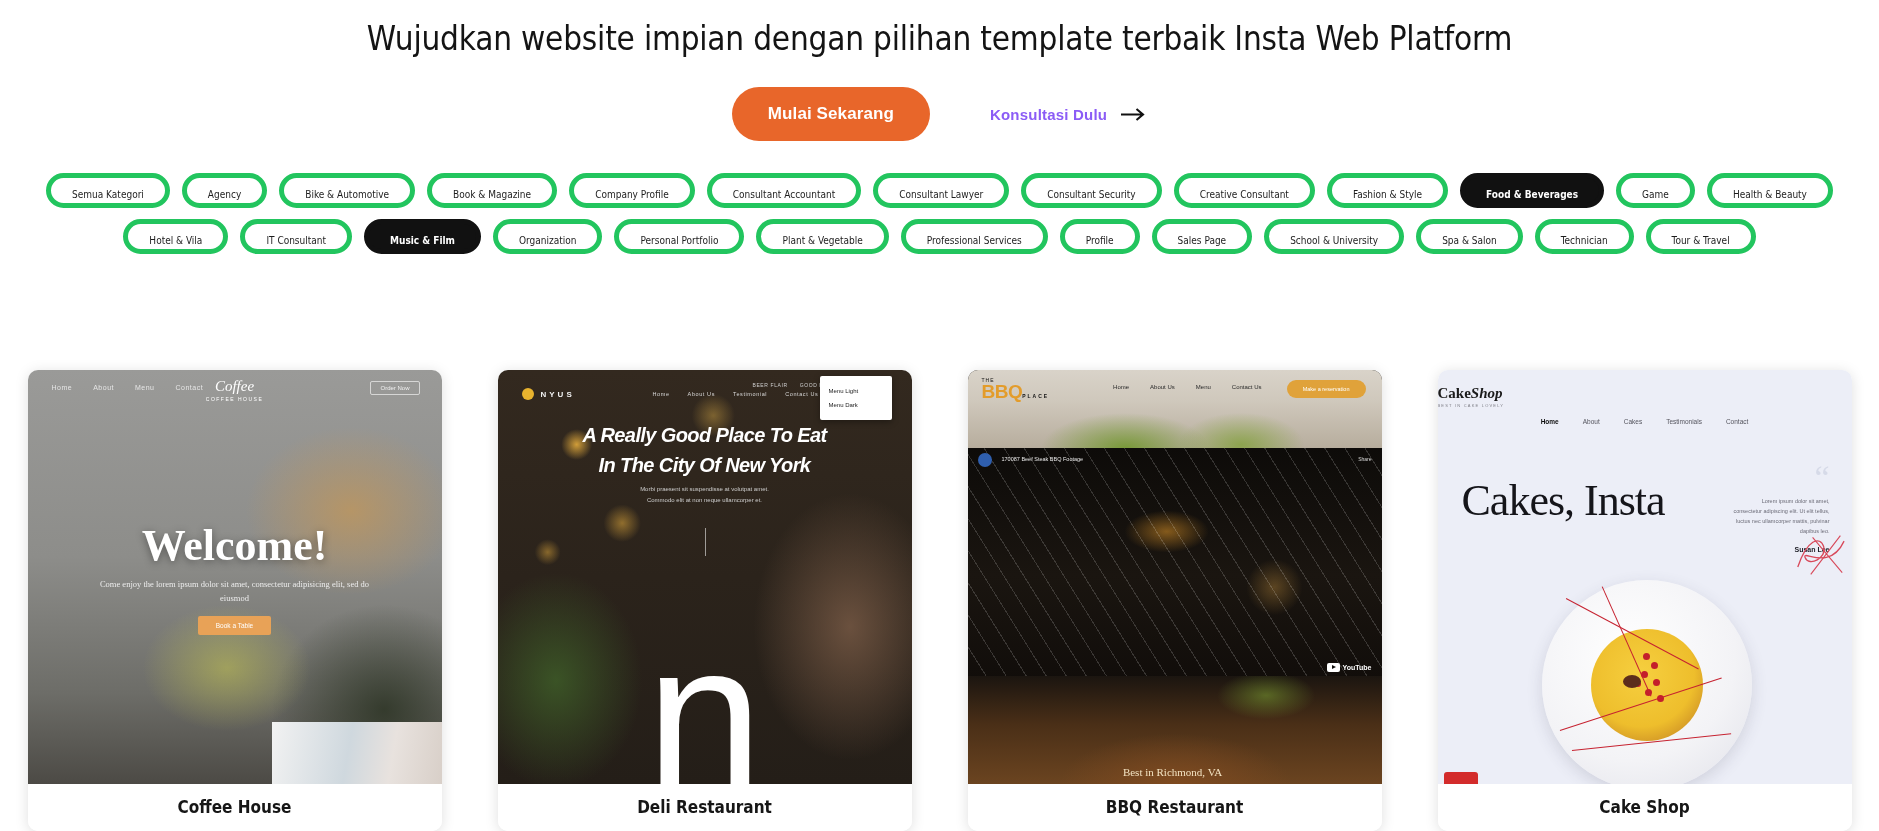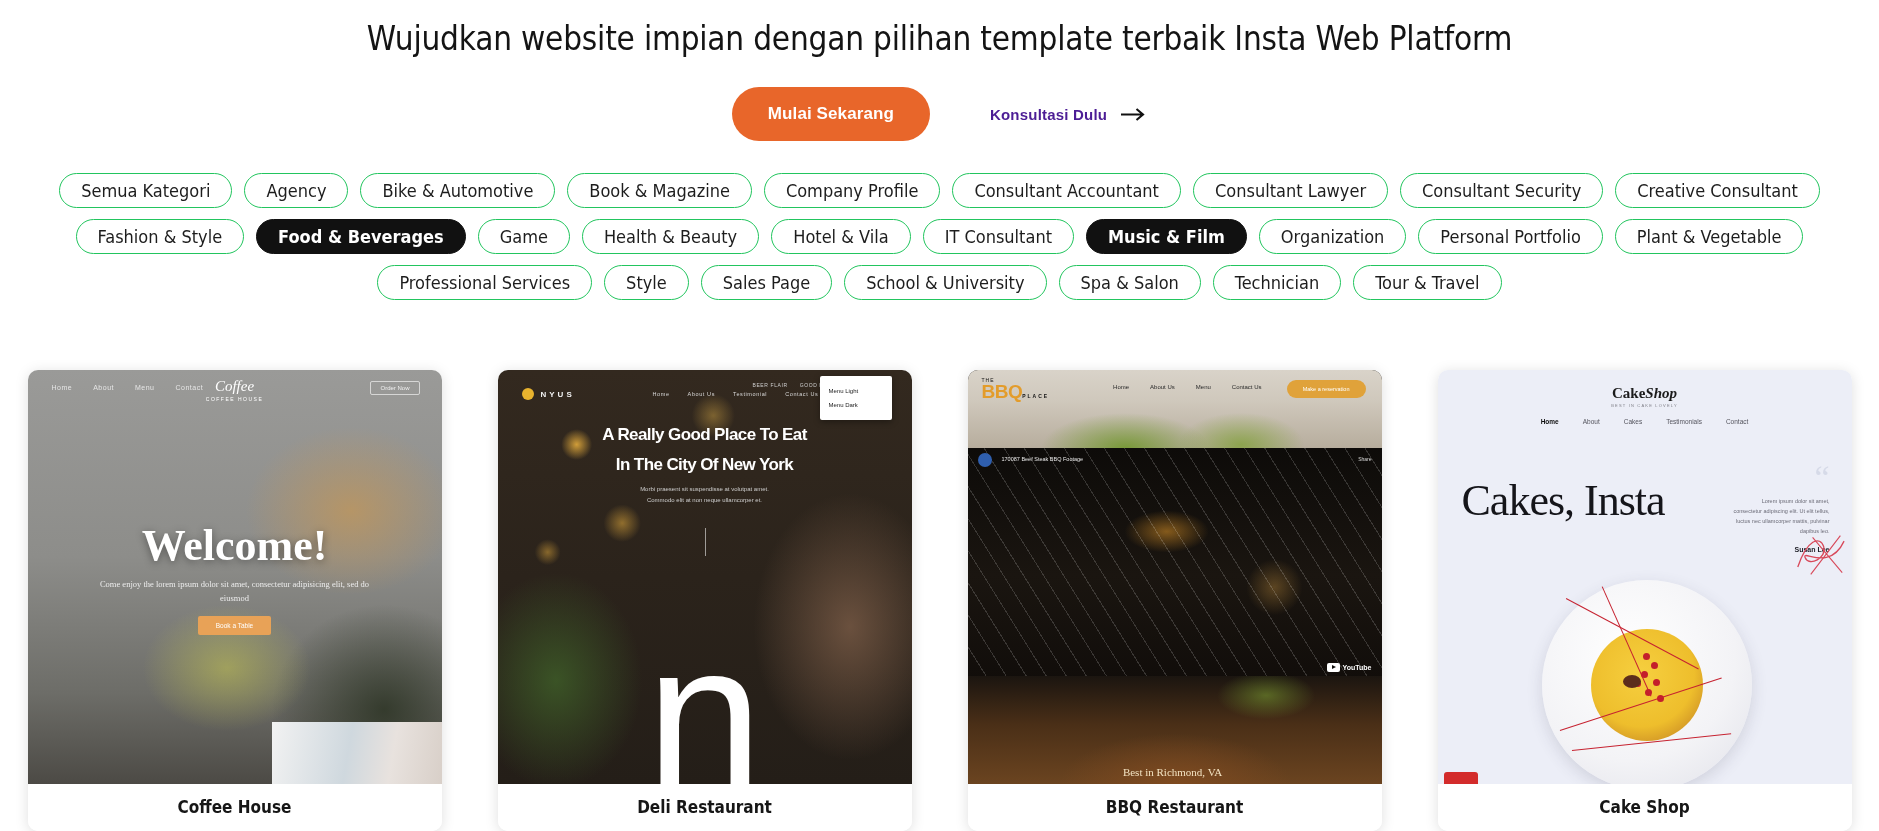--- a/index.html
+++ b/index.html
@@ -43,45 +43,45 @@
     height: 54px;
     line-height: 54px;
     cursor: pointer;
   }
   .btn-link {
     display: inline-flex;
     align-items: center;
     gap: 14px;
     background: none;
     border: none;
-    color: #4c1d95;
+    color: #8b5cf6;
     font-size: 15px;
     font-weight: 700;
     letter-spacing: .2px;
     cursor: pointer;
     font-family: "Liberation Sans", sans-serif;
   }
   .arrow-ico { display:block; }
 
   
   .chips {
     margin: 32px auto 0;
     width: 1820px;
     display: flex;
     flex-wrap: wrap;
     justify-content: center;
     gap: 11px 12px;
   }
   .chip {
-    border: 1px solid #22c55e;
+    border: 5px solid #22c55e;
     border-radius: 999px;
     background: #ffffff;
     color: #1d1d1d;
     font-family: "DejaVu Sans Condensed", "Liberation Sans Narrow", "Liberation Sans", sans-serif;
-    font-size: 18px;
+    font-size: 10px;
     height: 35px;
     line-height: 33px;
     padding: 0 21px;
     white-space: nowrap;
     cursor: pointer;
   }
   .chip.active {
     background: #111111;
     color: #ffffff;
     border-color: #111111;
@@ -150,21 +150,21 @@
       radial-gradient(circle 18px at 12% 44%, rgba(226,170,60,.5), rgba(226,170,60,0) 72%),
       radial-gradient(circle 30px at 52% 11%, rgba(214,168,70,.45), rgba(214,168,70,0) 72%),
       radial-gradient(ellipse 120px 150px at 14% 75%, rgba(62,92,40,.85), rgba(40,60,28,0) 72%),
       radial-gradient(ellipse 130px 180px at 85% 62%, rgba(128,96,74,.75), rgba(80,60,46,0) 74%),
       linear-gradient(180deg,#33291f 0%,#2b231b 50%,#241e18 100%);
   }
   .t2-dot { position:absolute; top:18px; left:24px; width:12px; height:12px; border-radius:50%; background:#e8b32e; }
   .t2-brand { position:absolute; top:20px; left:43px; font-size:8px; letter-spacing:3px; color:#f1f1f1; font-weight:700; }
   .t2-nav { position:absolute; top:21px; right:30px; display:flex; gap:18px; font-size:5.5px; color:#d8d8d8; letter-spacing:.6px; }
   .t2-navtop { position:absolute; top:12px; left:255px; display:flex; gap:12px; font-size:5px; color:#cfcfcf; letter-spacing:.6px; }
-  .t2-h1 { position:absolute; top:50px; left:0; right:0; text-align:center; font-family:"Liberation Sans",sans-serif; font-weight:700; font-size:17px; line-height:30px; color:#fff; letter-spacing:-.6px; padding:0 8px; }
+  .t2-h1 { position:absolute; top:50px; left:0; right:0; text-align:center; font-family:"Liberation Sans",sans-serif; font-weight:700; font-size:20px; line-height:30px; color:#fff; letter-spacing:-.6px; padding:0 8px;font-style:italic; }
   .t2-sub { position:absolute; top:114px; left:0; right:0; text-align:center; font-size:6px; color:#cdcdcd; line-height:11px; padding:0 128px; }
   .t2-menu { position:absolute; top:6px; left:322px; width:72px; background:#fff; border-radius:2px; padding:8px 0; box-shadow:0 2px 6px rgba(0,0,0,.35); }
   .t2-menu div { font-size:6px; color:#222; padding:4px 9px; }
   .t2-div { position:absolute; top:158px; left:50%; width:1px; height:28px; background:rgba(255,255,255,.55); }
   .t2-mono { position:absolute; left:50%; bottom:-38px; transform:translateX(-50%); font-family:"Liberation Sans",sans-serif; font-size:210px; font-weight:400; color:#fff; line-height:1; }
 
   
   .t3 { background:#120f0c; }
   .t3-top { position:absolute; top:0; left:0; right:0; height:78px;
     background:
@@ -192,21 +192,21 @@
   .t3-ytbox:after { content:""; position:absolute; left:5px; top:2.2px; border-left:4px solid #120f0c; border-top:2.4px solid transparent; border-bottom:2.4px solid transparent; }
   .t3-meat { position:absolute; left:0; right:0; bottom:0; height:108px;
     background:
       radial-gradient(ellipse 160px 70px at 50% 100%, rgba(126,74,32,1), rgba(92,52,22,0) 72%),
       radial-gradient(ellipse 70px 34px at 72% 18%, rgba(118,150,48,.6), rgba(90,120,36,0) 70%),
       linear-gradient(180deg,#1b1510 0%,#4a2f17 45%,#6b4420 100%); }
   .t3-best { position:absolute; bottom:6px; left:0; right:4px; text-align:center; font-family:"Liberation Serif",serif; font-size:11px; color:#f3e3c2; }
 
   
   .t4 { background:#eceef7; }
-  .t4-logo { position:absolute; top:14px; left:0; right:0; text-align:center; }
+  .t4-logo { position:absolute; top:14px; left:0; right:0; }
   .t4-logo .c1 { font-family:"Liberation Serif",serif; font-weight:700; font-size:15px; color:#1b1b1b; }
   .t4-logo .c2 { font-family:"Liberation Serif",serif; font-style:italic; font-weight:700; font-size:15px; color:#1b1b1b; }
   .t4-logo .c3 { display:block; font-size:4px; letter-spacing:1.2px; color:#7e7e86; margin-top:1px; }
   .t4-nav { position:absolute; top:48px; left:0; right:0; display:flex; justify-content:center; gap:24px; font-size:6.5px; color:#55555e; }
   .t4-nav .on { color:#111; font-weight:700; }
   .t4-h1 { position:absolute; top:105px; left:24px; font-family:"Liberation Serif",serif; font-size:44px; line-height:52px; color:#15151a; letter-spacing:-1px; }
   .t4-quote { position:absolute; top:98px; right:22px; width:96px; text-align:right; }
   .t4-qmark { font-family:"Liberation Serif",serif; font-size:34px; color:#d6dae8; line-height:20px; }
   .t4-qtext { font-size:5.5px; color:#6c6c78; line-height:10px; margin-top:8px; }
   .t4-qname { font-size:7px; font-weight:700; color:#1c1c24; margin-top:10px; }
@@ -251,21 +251,21 @@
       <button class="chip active">Food &amp; Beverages</button>
       <button class="chip">Game</button>
       <button class="chip">Health &amp; Beauty</button>
       <button class="chip">Hotel &amp; Vila</button>
       <button class="chip">IT Consultant</button>
       <button class="chip active">Music &amp; Film</button>
       <button class="chip">Organization</button>
       <button class="chip">Personal Portfolio</button>
       <button class="chip">Plant &amp; Vegetable</button>
       <button class="chip">Professional Services</button>
-      <button class="chip">Style</button>
+      <button class="chip">Profile</button>
       <button class="chip">Sales Page</button>
       <button class="chip">School &amp; University</button>
       <button class="chip">Spa &amp; Salon</button>
       <button class="chip">Technician</button>
       <button class="chip">Tour &amp; Travel</button>
     </div>
 
   <div class="cards">
 
     <div class="card">

